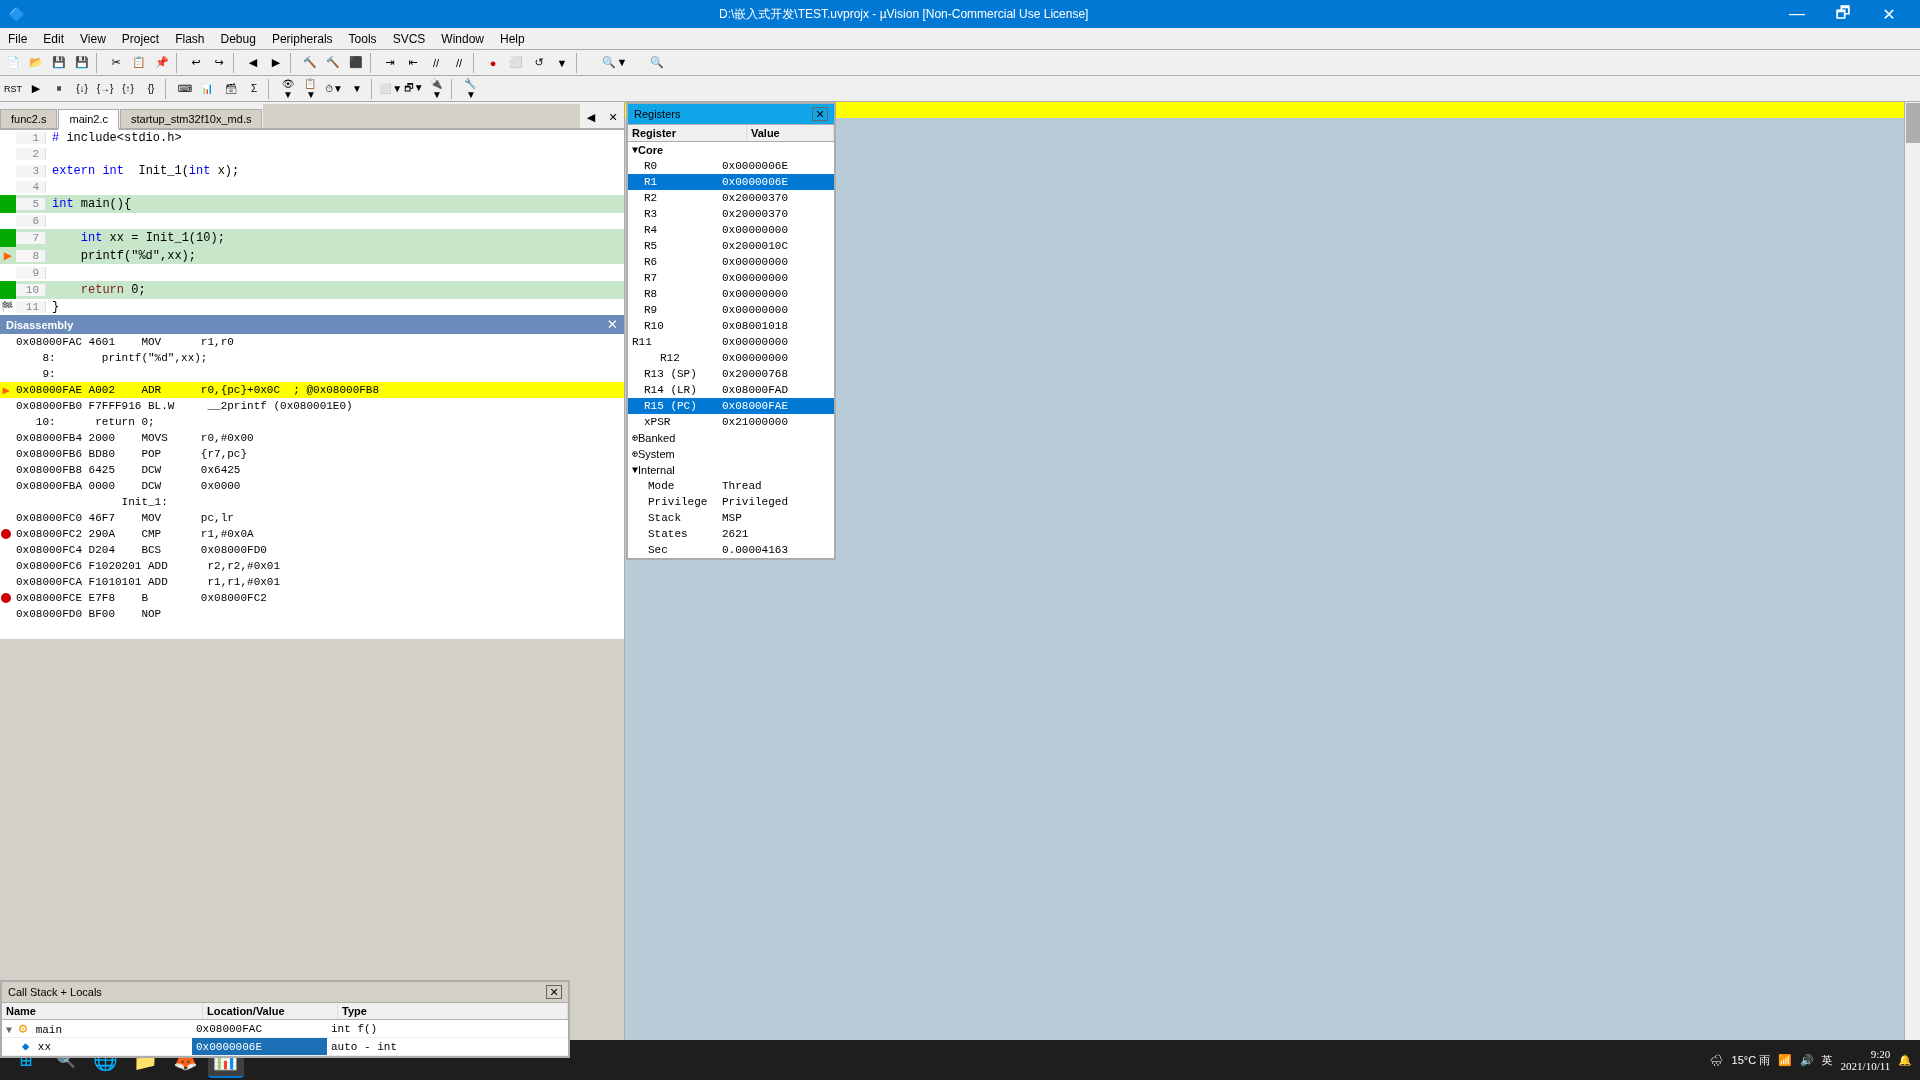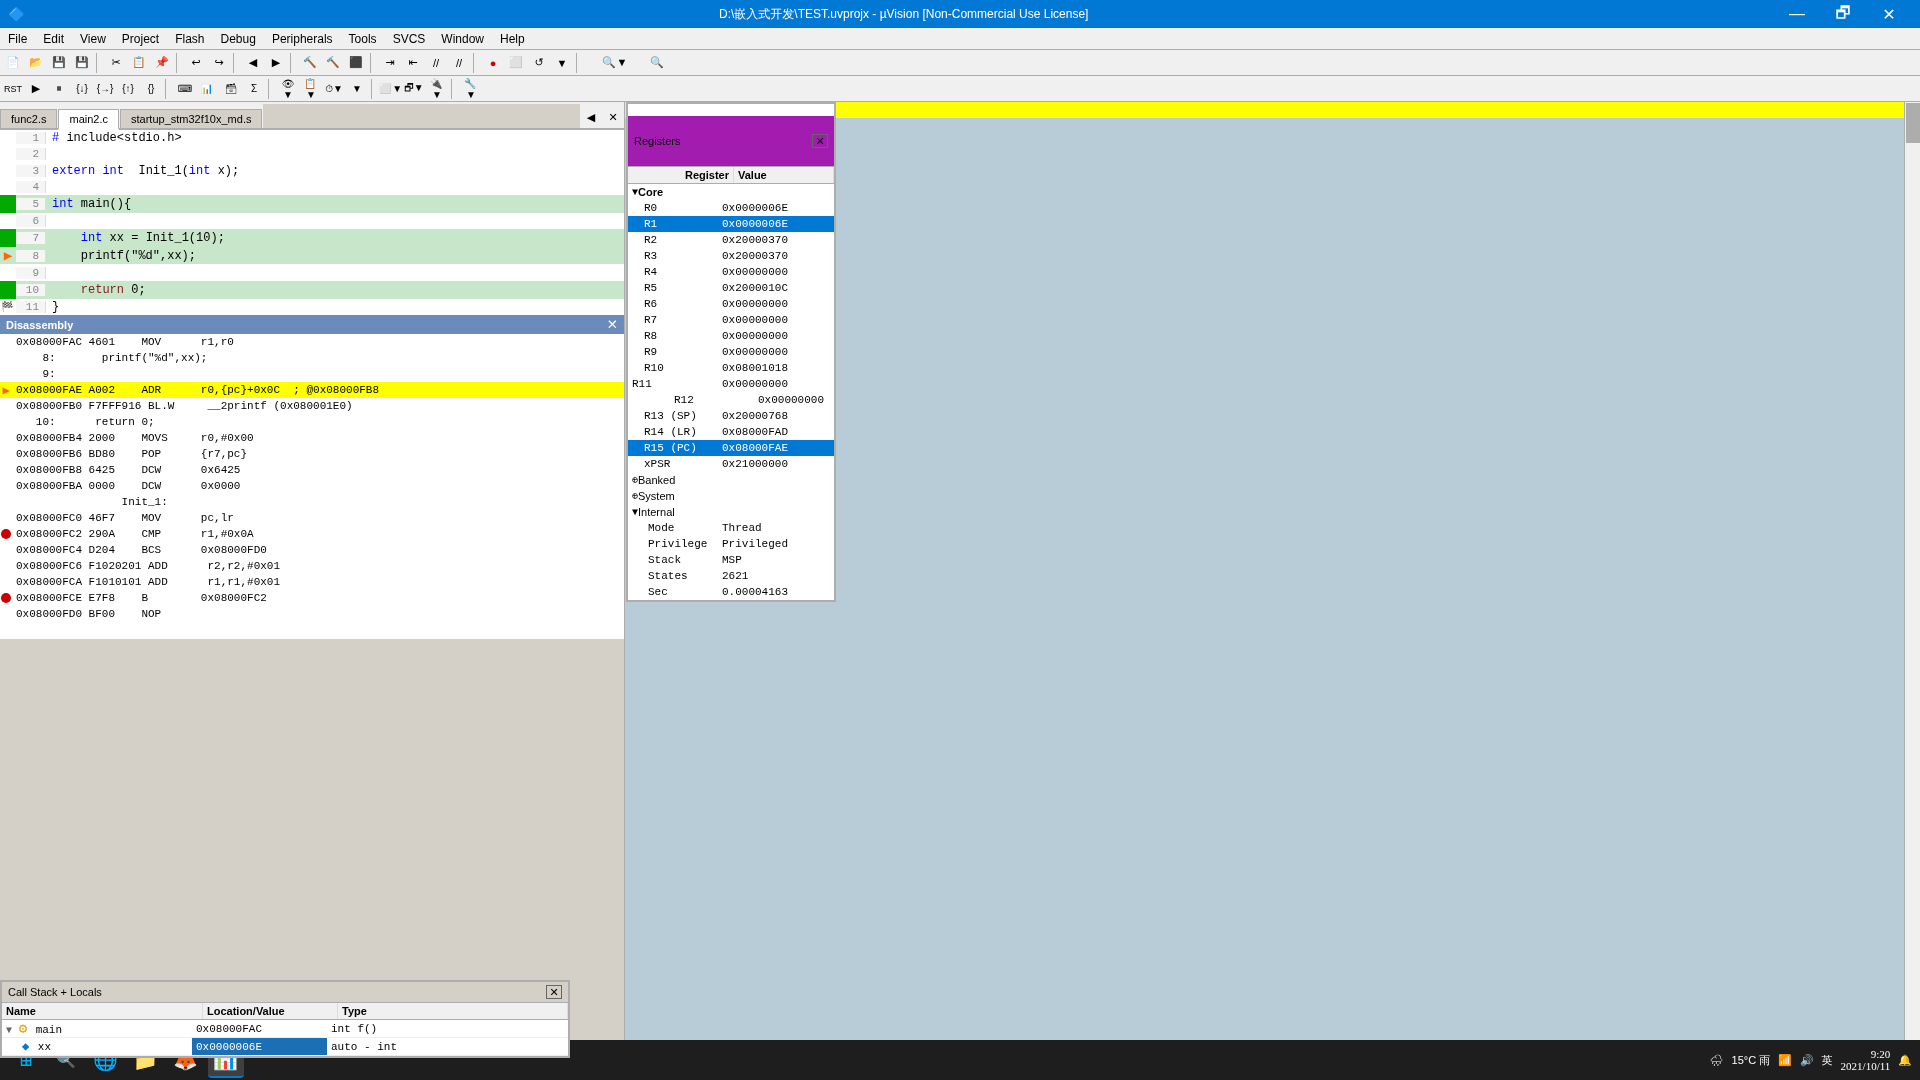--- a/index.html
+++ b/index.html
@@ -28,21 +28,21 @@
     .code-line-num { width: 30px; text-align: right; padding-right: 6px; color: #888; background: #f5f5f5; border-right: 1px solid #ddd; flex-shrink: 0; font-size: 11px; }
     .code-line-content { padding-left: 6px; flex: 1; white-space: pre; }
     .code-line-indicator { width: 16px; flex-shrink: 0; display: flex; align-items: center; justify-content: center; }
     
     
     .section-header { background: #6b8cba; color: white; font-family: Arial, sans-serif; font-size: 11px; font-weight: bold; padding: 2px 6px; display: flex; justify-content: space-between; align-items: center; }
     .dis-line { display: flex; height: 16px; font-family: 'Courier New', monospace; font-size: 11px; align-items: center; white-space: nowrap; }
     .dis-line.current-dis { background: #ffff00; }
     .dis-indicator { width: 12px; flex-shrink: 0; }
     .dis-content { padding-left: 4px; flex: 1; }
-    .reg-title { background: #a21caf; font-family: Arial, sans-serif; font-size: 11px; padding: 18px 6px; display: flex; justify-content: space-between; align-items: center; border-bottom: 1px solid #adadad; margin-top: 12px; }
+    .reg-title { background: #0ea5e9; font-family: Arial, sans-serif; font-size: 11px; padding: 3px 6px; display: flex; justify-content: space-between; align-items: center; border-bottom: 1px solid #adadad; }
     .reg-header { display: flex; background: #f0f0f0; border-bottom: 1px solid #adadad; }
     .reg-col-header { font-family: Arial, sans-serif; font-size: 11px; font-weight: bold; padding: 2px 4px; border-right: 1px solid #ddd; }
     .reg-row { display: flex; height: 16px; font-family: 'Courier New', monospace; font-size: 11px; align-items: center; }
     .reg-row.selected { background: #0078d4; color: white; }
     .reg-name { width: 90px; padding-left: 4px; }
     .reg-value { flex: 1; padding-left: 4px; }
     .callstack-title { background: #d4d0c8; font-family: Arial, sans-serif; font-size: 11px; padding: 3px 6px; display: flex; justify-content: space-between; align-items: center; border-bottom: 1px solid #adadad; }
     .callstack-header { display: flex; background: #f0f0f0; border-bottom: 1px solid #adadad; }
     .cs-col { font-family: Arial, sans-serif; font-size: 11px; font-weight: bold; padding: 2px 4px; border-right: 1px solid #ddd; }
     .cs-row { display: flex; height: 18px; font-family: 'Courier New', monospace; font-size: 11px; align-items: center; border-bottom: 1px solid #eee; }
@@ -372,21 +372,21 @@
         <div class="scrollbar-thumb"></div>
       </div>
     </div>
 
     <div style="position:absolute; left:626px; top:0; width:210px; background:white; border:2px solid #adadad; z-index:200;">
       <div class="reg-title">
         <span>Registers</span>
         <button style="background:none; border:1px solid #666; font-size:11px; cursor:pointer; width:16px; height:14px; display:flex; align-items:center; justify-content:center; padding:0;">✕</button>
       </div>
       <div class="reg-header">
-        <div class="reg-col-header" style="width:106px;text-align:right;">Register</div>
+        <div class="reg-col-header" style="width:119px;">Register</div>
         <div class="reg-col-header" style="flex:1;">Value</div>
       </div>
 
       <div class="reg-row">
         <span style="padding-left:4px; font-size:10px;">▼</span>
         <span style="font-weight:bold; font-family:Arial; font-size:11px;">Core</span>
       </div>
       <div class="reg-row">
         <div class="reg-name" style="padding-left:16px;">R0</div>
         <div class="reg-value">0x0000006E</div>
@@ -429,21 +429,21 @@
       </div>
       <div class="reg-row">
         <div class="reg-name" style="padding-left:16px;">R10</div>
         <div class="reg-value">0x08001018</div>
       </div>
       <div class="reg-row">
         <div class="reg-name" style="padding-left:4px;">R11</div>
         <div class="reg-value">0x00000000</div>
       </div>
       <div class="reg-row">
-        <div class="reg-name" style="padding-left:10px;margin-left:36px;">R12</div>
+        <div class="reg-name" style="padding-left:32px;">R12</div>
         <div class="reg-value">0x00000000</div>
       </div>
       <div class="reg-row">
         <div class="reg-name" style="padding-left:16px;">R13 (SP)</div>
         <div class="reg-value">0x20000768</div>
       </div>
       <div class="reg-row">
         <div class="reg-name" style="padding-left:16px;">R14 (LR)</div>
         <div class="reg-value">0x08000FAD</div>
       </div>

